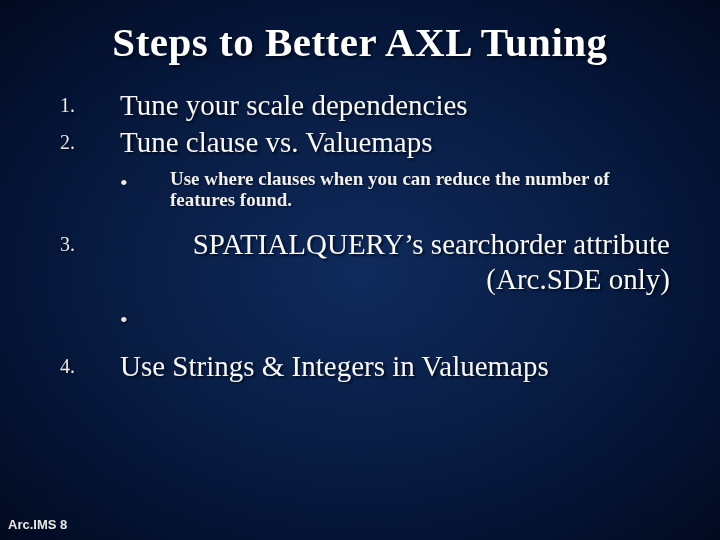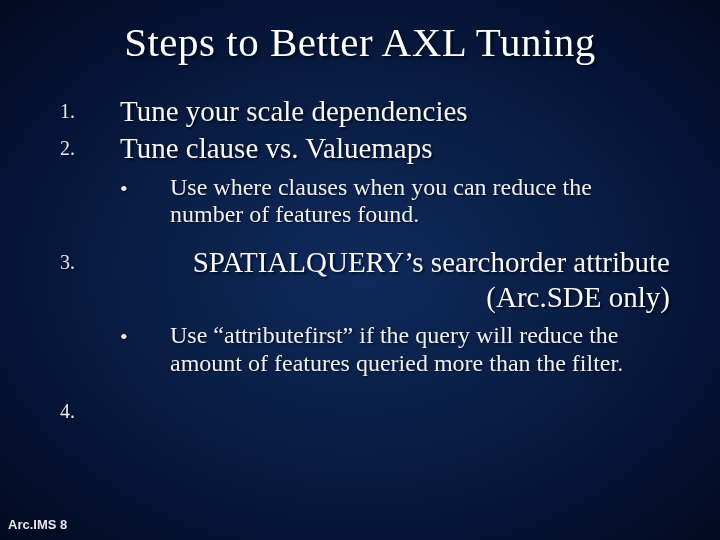--- a/index.html
+++ b/index.html
@@ -12,25 +12,25 @@
     position: relative;
   }
   .slide {
     width: 100%;
     height: 100%;
     padding: 18px 50px 0 50px;
     position: relative;
   }
   .title {
     font-size: 41px;
-    font-weight: normal;
+    font-weight: bold;
     text-align: center;
     color: #ffffff;
     text-shadow: 2px 2px 3px rgba(0,0,0,0.6);
-    margin-bottom: 28px;
+    margin-bottom: 22px;
     letter-spacing: 0.5px;
   }
   .content {
     padding-left: 10px;
   }
   .row {
     display: flex;
     align-items: flex-start;
     margin-bottom: 2px;
   }
@@ -59,24 +59,25 @@
   .sub-marker {
     width: 50px;
     flex-shrink: 0;
     font-size: 22px;
     color: #eaeaea;
     text-align: left;
     padding-top: 2px;
     text-shadow: 1px 1px 2px rgba(0,0,0,0.6);
   }
   .sub-text {
-    font-size: 24px;
+    font-size: 19px;
     color: #f0f0f0;
     text-shadow: 1px 1px 2px rgba(0,0,0,0.6);
     line-height: 1.15;
+    font-weight: bold;
   }
   .gap { height: 6px; }
   .footer {
     position: absolute;
     bottom: 8px;
     left: 8px;
     font-family: Arial, Helvetica, sans-serif;
     font-size: 13px;
     font-weight: bold;
     color: #e8e8e8;
@@ -108,26 +109,26 @@
 
     <div class="gap"></div>
 
     <div class="row">
       <div class="marker">3.</div>
       <div class="main-text">SPATIALQUERY’s searchorder attribute (Arc.SDE only)</div>
     </div>
 
     <div class="sub-row">
       <div class="sub-marker">•</div>
-      <div class="sub-text">Use “attributefirst” if the query will reduce the amount of features queried more than the filter.</div>
     </div>
 
     <div class="gap"></div>
 
     <div class="row">
       <div class="marker">4.</div>
+      <div class="main-text">Use Strings &amp; Integers in Valuemaps</div>
     </div>
 
   </div>
 
   <div class="footer">Arc.IMS 8</div>
 
 </div>
 
 </body></html>

